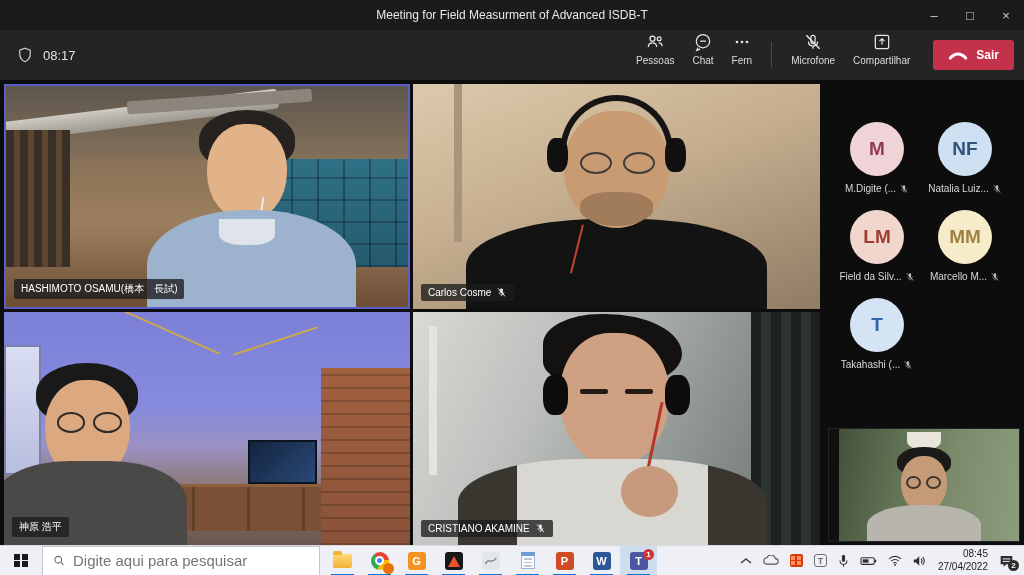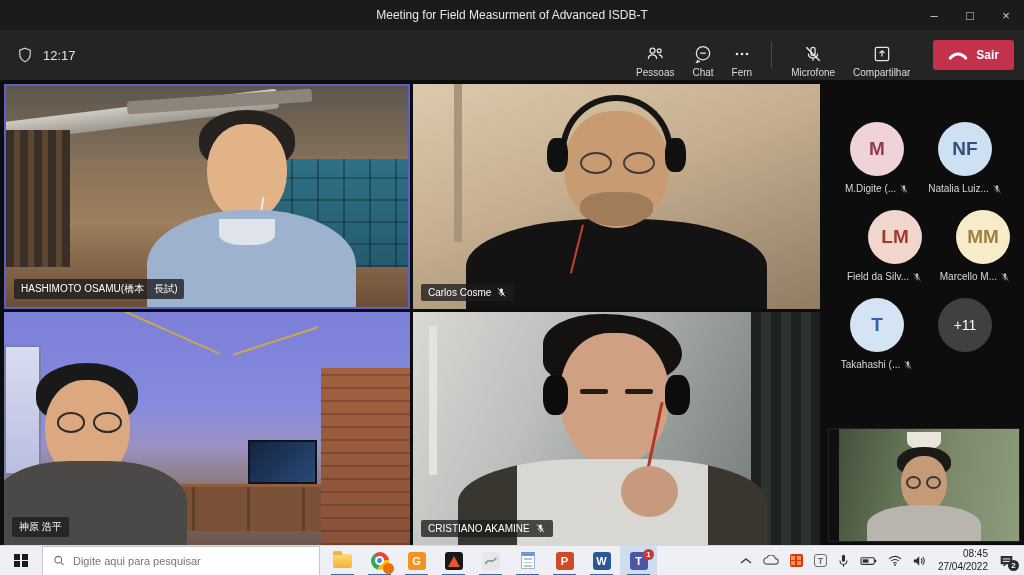--- a/index.html
+++ b/index.html
@@ -9,21 +9,21 @@
   
   .titlebar { position:absolute; top:0; left:0; width:1024px; height:30px; background:#1b1b1b; }
   .titlebar .title { position:absolute; left:0; right:0; top:0; height:30px; line-height:30px; text-align:center; color:#e8e8e8; font-size:12px; }
   .win-controls { position:absolute; right:0; top:0; height:30px; display:flex; z-index:2; }
   .wc { width:36px; height:30px; display:flex; align-items:center; justify-content:center; color:#cfcfcf; font-size:13px; cursor:pointer; }
 
   
   .toolbar { position:absolute; top:30px; left:0; width:1024px; height:50px; background:#242424; display:flex; align-items:center; }
   .tb-left { display:flex; align-items:center; gap:9px; margin-left:16px; color:#e2e2e2; font-size:13px; }
   .tb-group { margin-left:auto; display:flex; align-items:center; }
-  .tbtn { display:flex; flex-direction:column; align-items:center; justify-content:flex-end; gap:3px; padding:0 9px; height:46px; cursor:pointer; }
+  .tbtn { display:flex; flex-direction:column; align-items:center; justify-content:flex-start; gap:3px; padding:0 9px; height:46px; cursor:pointer; }
   .tbtn .tlabel { font-size:10px; color:#dcdcdc; white-space:nowrap; }
   .tdivider { width:1px; height:26px; background:#4a4a4a; margin:0 10px; }
   .sair-btn { display:flex; align-items:center; gap:8px; height:30px; padding:0 15px; border-radius:3px; color:#fff; font-size:12px; font-weight:bold; margin:0 10px 0 14px; cursor:pointer; }
 
   
   .stage { position:absolute; top:80px; left:0; width:1024px; height:465px; background:#0d0d0d; }
   .tile { position:absolute; overflow:hidden; background:#0f172a; cursor:pointer; }
   .tile.active { border:2px solid #5b5fc7; }
   .t1 { left:4px;  top:4px;   width:406px; height:225px; }
   .t2 { left:413px; top:4px;  width:407px; height:225px; }
@@ -91,41 +91,41 @@
   .s4 .p-body { left:11%; top:63%; width:76%; height:46%; background:linear-gradient(90deg,#39362f 0 19%,#d9d7d2 19% 81%,#39362f 81%); border-radius:40% 40% 0 0; }
   .s4 .p-cable { left:58%; top:38%; width:3px; height:48%; background:#b5342a; transform:rotate(12deg); }
   .s4 .p-hand { left:51%; top:66%; width:14%; height:22%; background:#c79a7d; border-radius:50%; }
 
   
   .sidebar { position:absolute; left:822px; top:0; width:202px; height:465px; }
   .av-cell { position:absolute; width:90px; display:flex; flex-direction:column; align-items:center; cursor:pointer; }
   .av-circle { width:54px; height:54px; border-radius:50%; display:flex; align-items:center; justify-content:center; font-size:19px; font-weight:bold; }
   .av-label { margin-top:7px; font-size:10px; color:#d8d8d8; display:flex; align-items:center; gap:3px; white-space:nowrap; }
   .c1 { left:10px; } .c2 { left:98px; }
-  .r1 { top:42px; } .r2 { top:130px;align-items:flex-end; } .r3 { top:218px; }
+  .r1 { top:42px; } .r2 { top:130px; } .r3 { top:218px; }
 
   
   .selfview { position:absolute; left:828px; top:348px; width:192px; height:114px; overflow:hidden; background:#333; border:1px solid #222; cursor:pointer; }
   .sv { position:absolute; inset:0; background:linear-gradient(100deg,#3f4a39 0%,#5a6a4e 28%,#7a8a6a 62%,#8d9c7d 100%); }
   .sv div { position:absolute; }
   .sv .edge { left:0; top:0; width:5%; height:100%; background:#101010; }
   .sv .lamp { left:41%; top:3%; width:18%; height:16%; background:#e9e5da; border-radius:0 0 50% 50%; }
   .sv .p-hair { left:36%; top:16%; width:28%; height:26%; background:#1c1a18; border-radius:50% 50% 40% 40%; }
   .sv .p-head { left:38%; top:24%; width:24%; height:50%; background:#c59a77; border-radius:46% 46% 50% 50%; }
   .sv .p-glass-l { left:40.5%; top:42%; width:8%; height:12%; border:2px solid #3c3632; border-radius:50%; }
   .sv .p-glass-r { left:51%; top:42%; width:8%; height:12%; border:2px solid #3c3632; border-radius:50%; }
   .sv .p-body { left:20%; top:68%; width:60%; height:40%; background:#b7b5ae; border-radius:45% 45% 0 0; }
 
   
   .taskbar { position:absolute; bottom:0; left:0; width:1024px; height:30px; background:#eef0f5; display:flex; align-items:center; border-top:1px solid #d8dae0; }
   .start { width:42px; height:30px; display:flex; align-items:center; justify-content:center; cursor:pointer; }
   .winlogo { display:grid; grid-template-columns:6px 6px; grid-template-rows:6px 6px; gap:1.5px; }
   .winlogo span { background:#1a1a1a; }
   .searchbox { width:278px; height:30px; background:#fff; border:1px solid #c3c6cc; display:flex; align-items:center; gap:8px; padding:0 10px; }
-  .searchbox input { border:none; outline:none; background:transparent; font-size:11px; color:#000000; width:100%; font-family:"Liberation Sans",sans-serif; }
+  .searchbox input { border:none; outline:none; background:transparent; font-size:15px; color:#000000; width:100%; font-family:"Liberation Sans",sans-serif; }
   .apps { display:flex; align-items:center; margin-left:4px; }
   .app { position:relative; width:37px; height:30px; display:flex; align-items:center; justify-content:center; cursor:pointer; }
   .app::after { content:""; position:absolute; bottom:0; left:7px; right:7px; height:2px; background:#0f74d3; }
   .app.active-app { background:#cfdeee; }
   .sq { width:18px; height:18px; border-radius:3px; display:flex; align-items:center; justify-content:center; color:#fff; font-size:11px; font-weight:bold; }
   .badge { position:absolute; background:#d13438; color:#fff; border-radius:50%; width:11px; height:11px; font-size:8px; display:flex; align-items:center; justify-content:center; font-weight:bold; }
   .folder { position:relative; width:19px; height:14px; background:linear-gradient(#ffd978,#f2b233); border-radius:2px; }
   .folder::before { content:""; position:absolute; top:-3px; left:0; width:9px; height:4px; background:#f2b233; border-radius:2px 2px 0 0; }
   .chrome { position:relative; width:18px; height:18px; border-radius:50%; background:conic-gradient(from -40deg,#ea4335 0 120deg,#fbbc05 120deg 235deg,#34a853 235deg 360deg); }
   .chrome i { position:absolute; left:4.5px; top:4.5px; width:9px; height:9px; background:#fff; border-radius:50%; }
@@ -157,21 +157,21 @@
       <div class="wc">□</div>
       <div class="wc">×</div>
     </div>
   </div>
 
   <div class="toolbar">
     <div class="tb-left">
       <svg width="18" height="18" viewBox="0 0 24 24">
           <path d="M12 3l7 2.5v5c0 5-3 8.5-7 10.5-4-2-7-5.5-7-10.5v-5L12 3z" fill="none" stroke="#cfcfcf" stroke-width="1.6"></path>
         </svg>
-      <span>12:17</span>
+      <span>08:17</span>
     </div>
 
     <div class="tb-group">
       <div class="tbtn">
         <svg width="20" height="20" viewBox="0 0 24 24">
             <circle cx="9" cy="8" r="3" fill="none" stroke="#e8e8e8" stroke-width="1.5"></circle>
             <path d="M4 18c0-3 2.2-5 5-5s5 2 5 5" fill="none" stroke="#e8e8e8" stroke-width="1.5"></path>
             <circle cx="17" cy="8" r="2.3" fill="none" stroke="#e8e8e8" stroke-width="1.5"></circle>
             <path d="M16.5 13c2.5 0 4 1.8 4 4.2" fill="none" stroke="#e8e8e8" stroke-width="1.5"></path>
           </svg>
@@ -370,23 +370,20 @@
           <span>Takahashi (...</span>
           <svg width="10" height="10" viewBox="0 0 16 16">
               <rect x="6.2" y="2" width="3.6" height="7" rx="1.8" fill="#bdbdbd"></rect>
               <path d="M4.5 7.5c0 2.1 1.6 3.6 3.5 3.6s3.5-1.5 3.5-3.6" stroke="#bdbdbd" stroke-width="1" fill="none"></path>
               <line x1="8" y1="11.2" x2="8" y2="13.5" stroke="#bdbdbd" stroke-width="1"></line>
               <line x1="3" y1="2" x2="13" y2="13.5" stroke="#bdbdbd" stroke-width="1.4"></line>
             </svg>
         </div>
       </div>
 
-      <div class="av-cell c2 r3">
-        <div class="av-circle" style="font-size: 14px; font-weight: normal; background: rgb(63, 64, 66); color: rgb(255, 255, 255);">+11</div>
-      </div>
     </div>
 
     <div class="selfview">
       <div class="sv">
         <div class="edge"></div>
         <div class="lamp"></div>
         <div class="p-hair"></div>
         <div class="p-head"></div>
         <div class="p-glass-l"></div>
         <div class="p-glass-r"></div>

